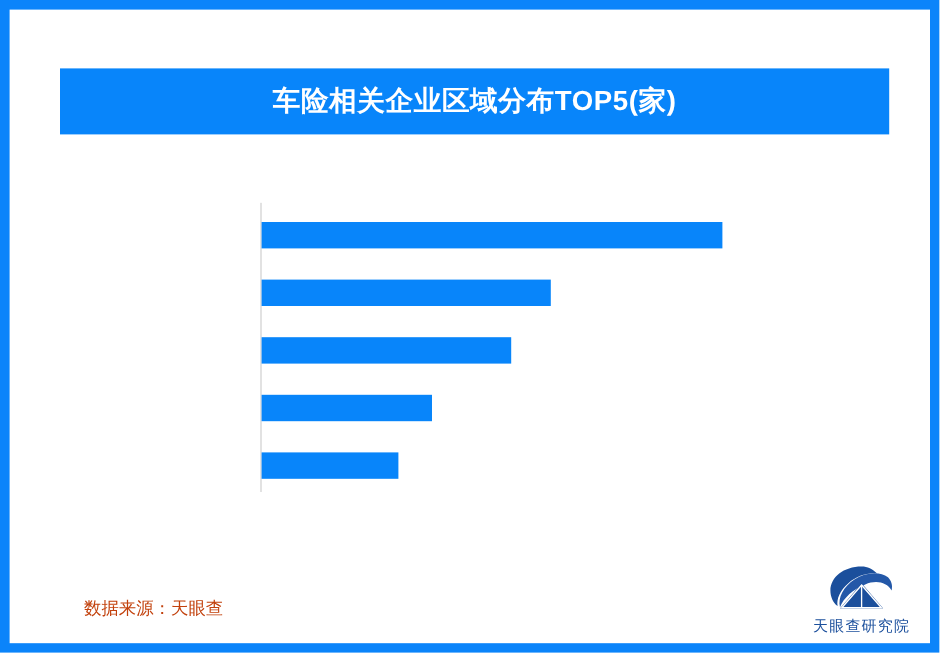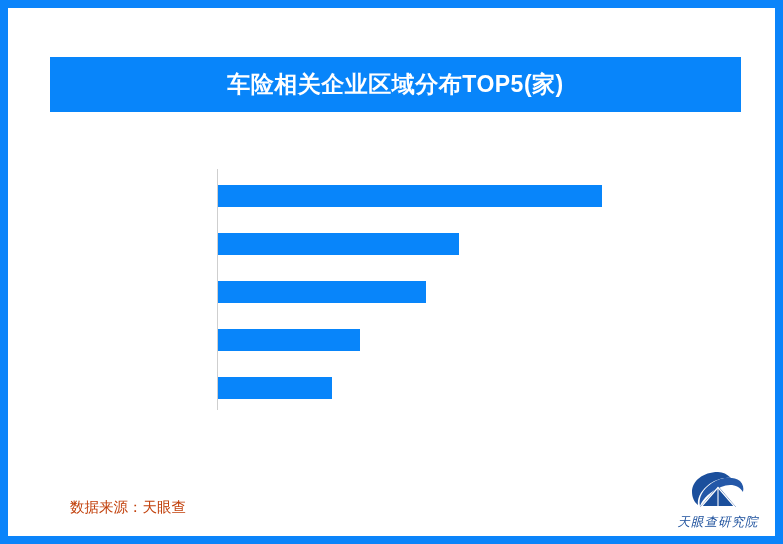--- a/index.html
+++ b/index.html
@@ -92,21 +92,20 @@
     width: 56px;
     height: 42px;
     display: block;
   }
   .logo-text {
     margin-top: 2px;
     font-size: 12.5px;
     color: #1b4f9c;
     letter-spacing: 1px;
     white-space: nowrap;
-    font-style: italic;
   }
 </style>
 </head>
 <body>
 
 <div id="canvas" style="border-color: rgb(11, 132, 250);">
 
   <div class="title-banner" style="background: rgb(8, 133, 250);">
     <div class="title-text" style="color: rgb(255, 255, 255);">车险相关企业区域分布TOP5(家)</div>
   </div>

